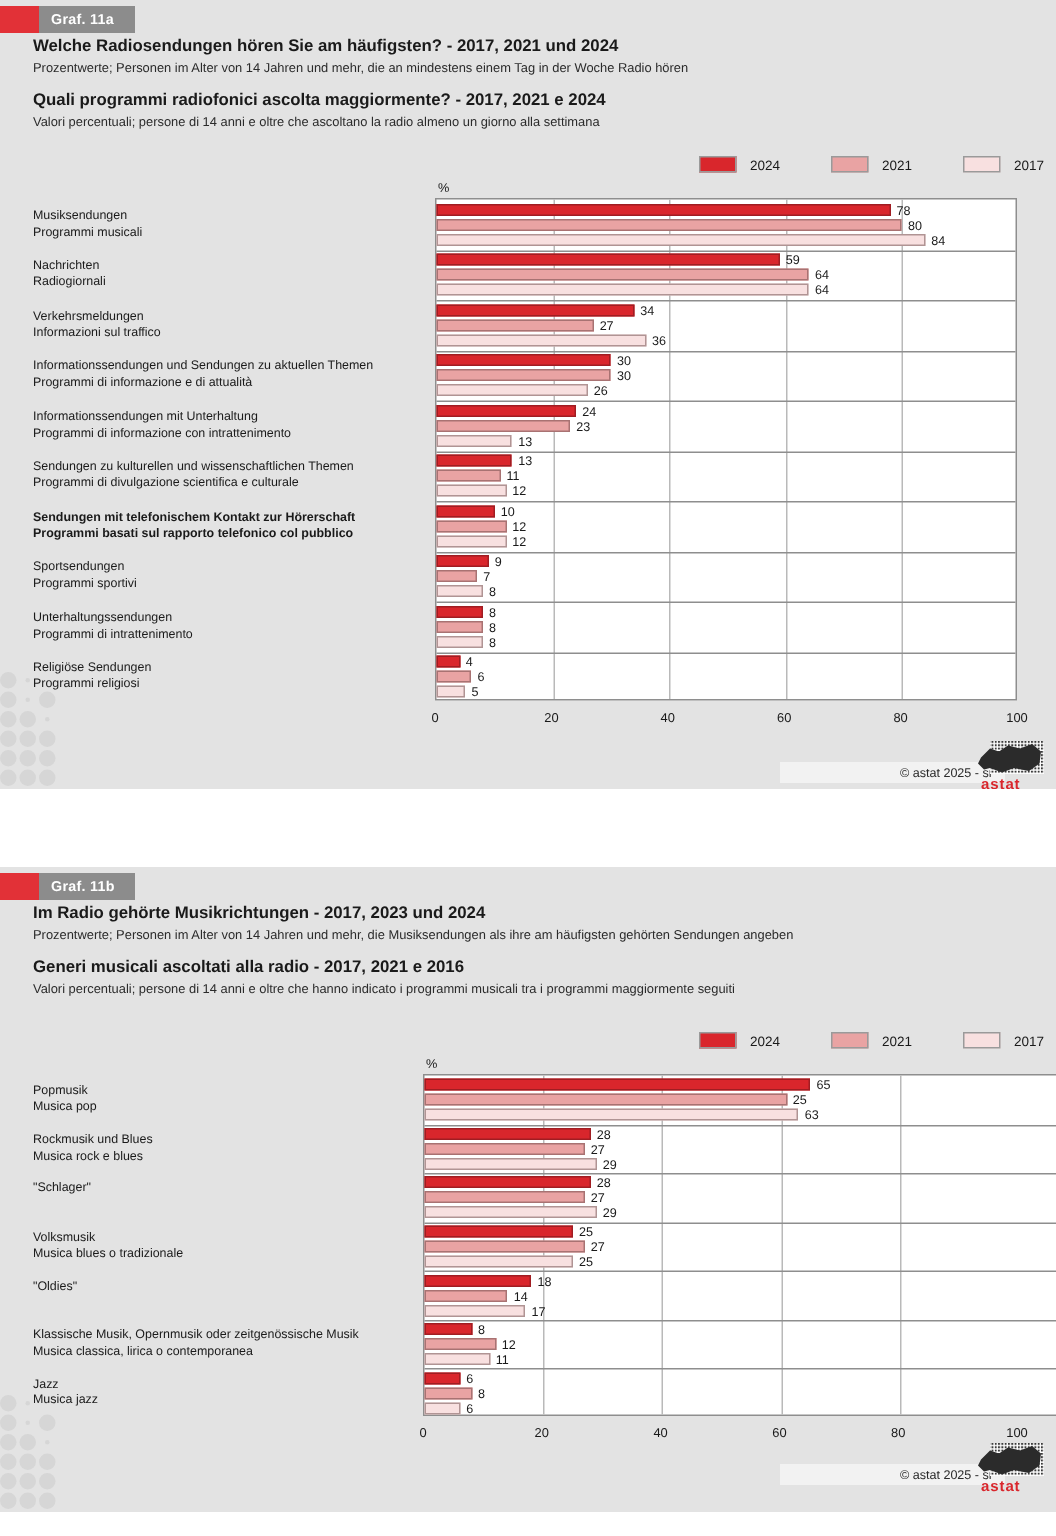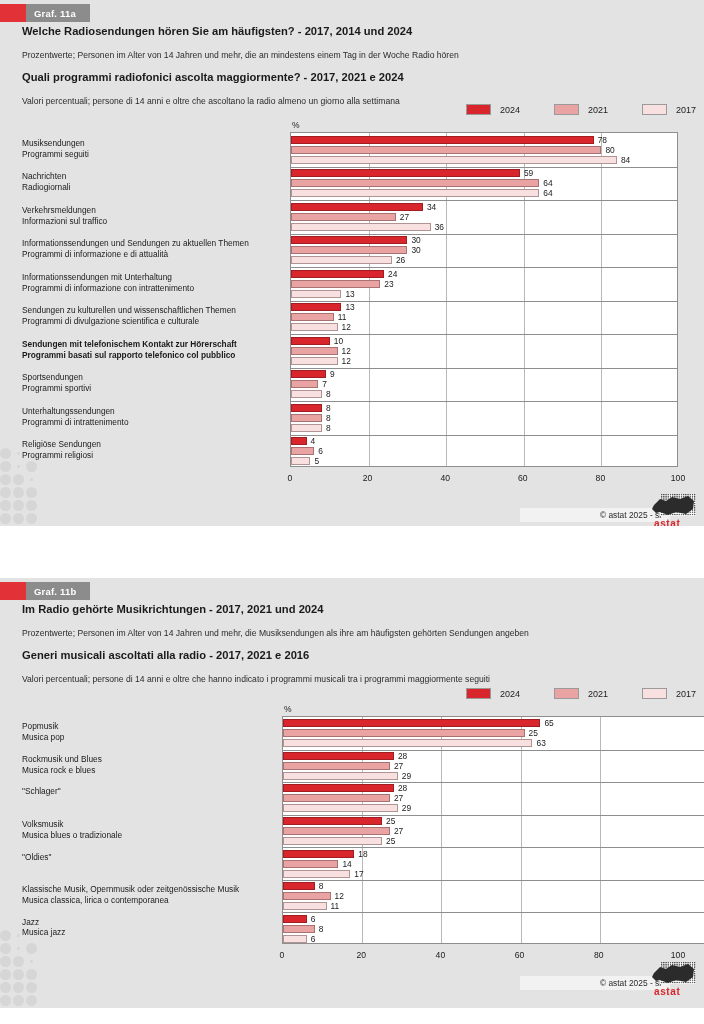--- a/index.html
+++ b/index.html
@@ -38,21 +38,21 @@
   .graf-badge {
     background: #8c8c8c; color: #ffffff;
     font-size: 9.5px; font-weight: bold;
     padding: 0 14px 0 8px;
     display: flex; align-items: center; letter-spacing: .2px;
   }
 
   
   .titles { position: absolute; left: 22px; }
   .t-main { font-size: 11.2px; font-weight: bold; color: #1a1a1a; line-height: 1.32; }
-  .t-sub  { font-size: 8.6px; color: #2b2b2b; line-height: 1.34; margin-top: 11px; }
+  .t-sub  { font-size: 8.6px; color: #2b2b2b; line-height: 1.34; margin-top: 1px; }
   .t-gap  { height: 9px; }
 
   
   .legend { position: absolute; display: flex; align-items: center; gap: 0px; }
   .lg-item { display: flex; align-items: flex-end; }
   .lg-swatch { width: 25px; height: 11px; border: 1px solid #9a9a9a; }
   .lg-label { font-size: 9px; color: #1a1a1a; margin-left: 9px; margin-right: 34px; }
   .lg-item:last-child .lg-label { margin-right: 0; }
 
   
@@ -127,21 +127,21 @@
         <div class="dot" style="width: 11px; height: 11px; left: 13px; top: 65px;"></div>
         <div class="dot" style="width: 11px; height: 11px; left: 26px; top: 65px;"></div>
       </div>
 
     <div class="graf-row">
       <div class="graf-sq"></div>
       <div class="graf-badge">Graf. 11a</div>
     </div>
 
     <div class="titles" style="top:24px;">
-      <div class="t-main">Welche Radiosendungen hören Sie am häufigsten? - 2017, 2014 und 2024</div>
+      <div class="t-main">Welche Radiosendungen hören Sie am häufigsten? - 2017, 2021 und 2024</div>
       <div class="t-sub">Prozentwerte; Personen im Alter von 14 Jahren und mehr, die an mindestens einem Tag in der Woche Radio hören</div>
       <div class="t-gap"></div>
       <div class="t-main">Quali programmi radiofonici ascolta maggiormente? - 2017, 2021 e 2024</div>
       <div class="t-sub">Valori percentuali; persone di 14 anni e oltre che ascoltano la radio almeno un giorno alla settimana</div>
     </div>
 
     <div class="legend" id="legend-a" style="left:466px; top:104px;">
         <div class="lg-item">
           <div class="lg-swatch" style="background: rgb(217, 38, 44);"></div>
           <div class="lg-label">2024</div>
@@ -228,21 +228,21 @@
           <div class="barval" style="left: 35.04px; top: 289.75px;">8</div>
           <div class="bar y2024" style="left: 0px; top: 304.25px; width: 15.52px; height: 8px;"></div>
           <div class="barval" style="left: 19.52px; top: 303.25px;">4</div>
           <div class="bar y2021" style="left: 0px; top: 314.25px; width: 23.28px; height: 8px;"></div>
           <div class="barval" style="left: 27.28px; top: 313.25px;">6</div>
           <div class="bar y2017" style="left: 0px; top: 324.25px; width: 19.4px; height: 8px;"></div>
           <div class="barval" style="left: 23.4px; top: 323.25px;">5</div>
         </div>
         <div class="cat" style="top: 137.75px;">
           <div>Musiksendungen</div>
-          <div>Programmi seguiti</div>
+          <div>Programmi musicali</div>
         </div>
         <div class="cat" style="top: 171.25px;">
           <div>Nachrichten</div>
           <div>Radiogiornali</div>
         </div>
         <div class="cat" style="top: 204.75px;">
           <div>Verkehrsmeldungen</div>
           <div>Informazioni sul traffico</div>
         </div>
         <div class="cat" style="top: 238.25px;">
@@ -321,21 +321,21 @@
         <div class="dot" style="width: 11px; height: 11px; left: 13px; top: 65px;"></div>
         <div class="dot" style="width: 11px; height: 11px; left: 26px; top: 65px;"></div>
       </div>
 
     <div class="graf-row">
       <div class="graf-sq"></div>
       <div class="graf-badge">Graf. 11b</div>
     </div>
 
     <div class="titles" style="top:24px;">
-      <div class="t-main">Im Radio gehörte Musikrichtungen - 2017, 2021 und 2024</div>
+      <div class="t-main">Im Radio gehörte Musikrichtungen - 2017, 2023 und 2024</div>
       <div class="t-sub">Prozentwerte; Personen im Alter von 14 Jahren und mehr, die Musiksendungen als ihre am häufigsten gehörten Sendungen angeben</div>
       <div class="t-gap"></div>
       <div class="t-main">Generi musicali ascoltati alla radio - 2017, 2021 e 2016</div>
       <div class="t-sub">Valori percentuali; persone di 14 anni e oltre che hanno indicato i programmi musicali tra i programmi maggiormente seguiti</div>
     </div>
 
     <div class="legend" id="legend-b" style="left:466px; top:110px;">
         <div class="lg-item">
           <div class="lg-swatch" style="background: rgb(217, 38, 44);"></div>
           <div class="lg-label">2024</div>

